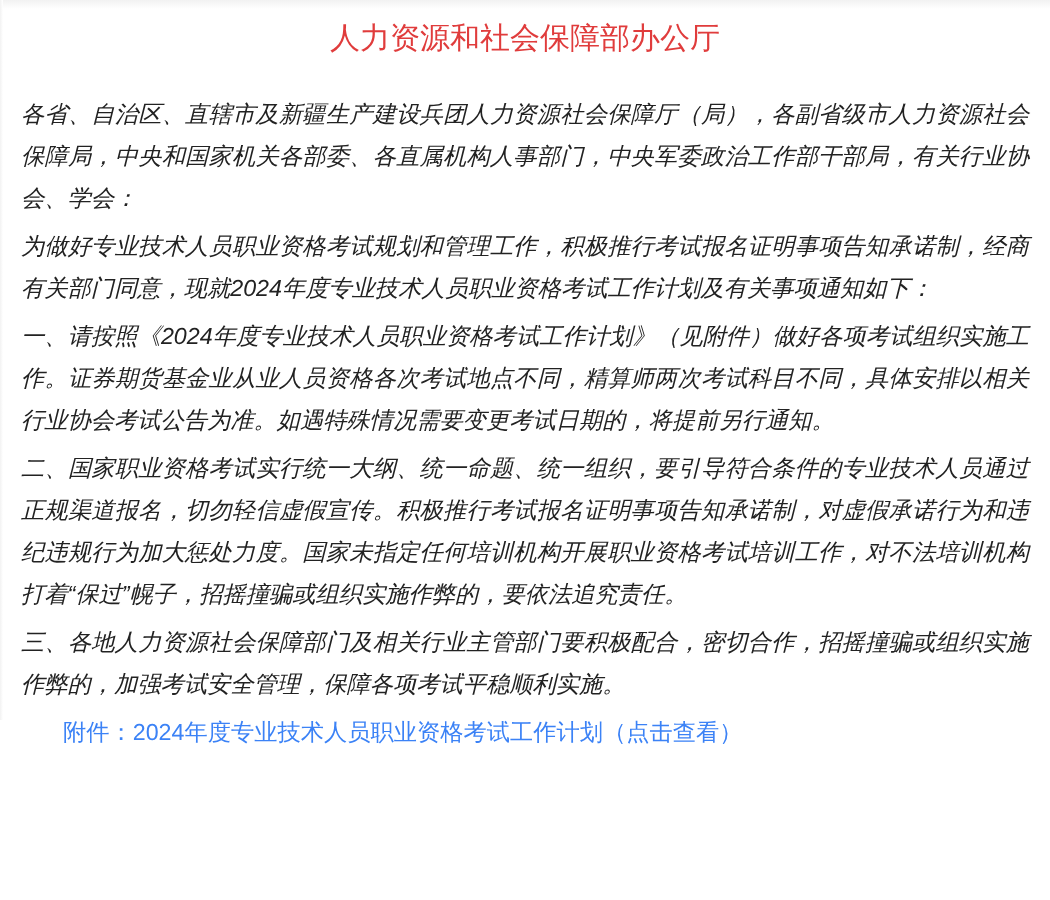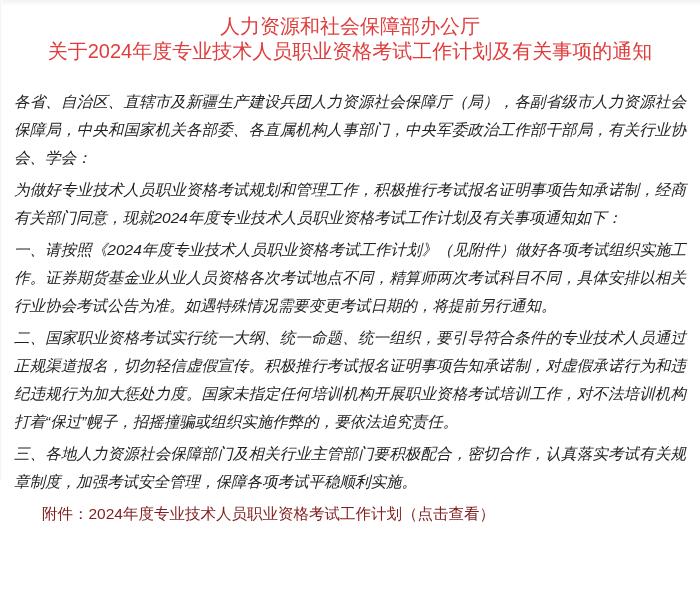--- a/index.html
+++ b/index.html
@@ -55,51 +55,50 @@
     margin: 0 0 4px 0;
     font-style: italic;
   }
   .attachment {
     font-size: 15.5px;
     line-height: 28px;
     margin: 2px 0 0 0;
     padding-left: 28px;
   }
   .attachment-link {
-    color: #7f1d1d;
+    color: #3b82f6;
     text-decoration: none;
     cursor: pointer;
   }
   .signature-block {
     text-align: right;
     font-size: 15.5px;
     line-height: 28px;
     margin-top: 8px;
     padding-right: 2px;
   }
 </style>
 </head>
 <body>
 
 <div class="doc">
 
   <div class="doc-title">
     <div class="title-line">人力资源和社会保障部办公厅</div>
-    <div class="title-line">关于2024年度专业技术人员职业资格考试工作计划及有关事项的通知</div>
   </div>
 
   <p class="para">各省、自治区、直辖市及新疆生产建设兵团人力资源社会保障厅（局），各副省级市人力资源社会保障局，中央和国家机关各部委、各直属机构人事部门，中央军委政治工作部干部局，有关行业协会、学会：</p>
 
   <p class="para">为做好专业技术人员职业资格考试规划和管理工作，积极推行考试报名证明事项告知承诺制，经商有关部门同意，现就2024年度专业技术人员职业资格考试工作计划及有关事项通知如下：</p>
 
   <p class="para">一、请按照《2024年度专业技术人员职业资格考试工作计划》（见附件）做好各项考试组织实施工作。证券期货基金业从业人员资格各次考试地点不同，精算师两次考试科目不同，具体安排以相关行业协会考试公告为准。如遇特殊情况需要变更考试日期的，将提前另行通知。</p>
 
   <p class="para">二、国家职业资格考试实行统一大纲、统一命题、统一组织，要引导符合条件的专业技术人员通过正规渠道报名，切勿轻信虚假宣传。积极推行考试报名证明事项告知承诺制，对虚假承诺行为和违纪违规行为加大惩处力度。国家未指定任何培训机构开展职业资格考试培训工作，对不法培训机构打着“保过”幌子，招摇撞骗或组织实施作弊的，要依法追究责任。</p>
 
-  <p class="para">三、各地人力资源社会保障部门及相关行业主管部门要积极配合，密切合作，认真落实考试有关规章制度，加强考试安全管理，保障各项考试平稳顺利实施。</p>
+  <p class="para">三、各地人力资源社会保障部门及相关行业主管部门要积极配合，密切合作，招摇撞骗或组织实施作弊的，加强考试安全管理，保障各项考试平稳顺利实施。</p>
 
   <p class="attachment">
     <a class="attachment-link">附件：2024年度专业技术人员职业资格考试工作计划（点击查看）</a>
   </p>
 
   <div class="signature-block">
   </div>
 
 </div>
 

